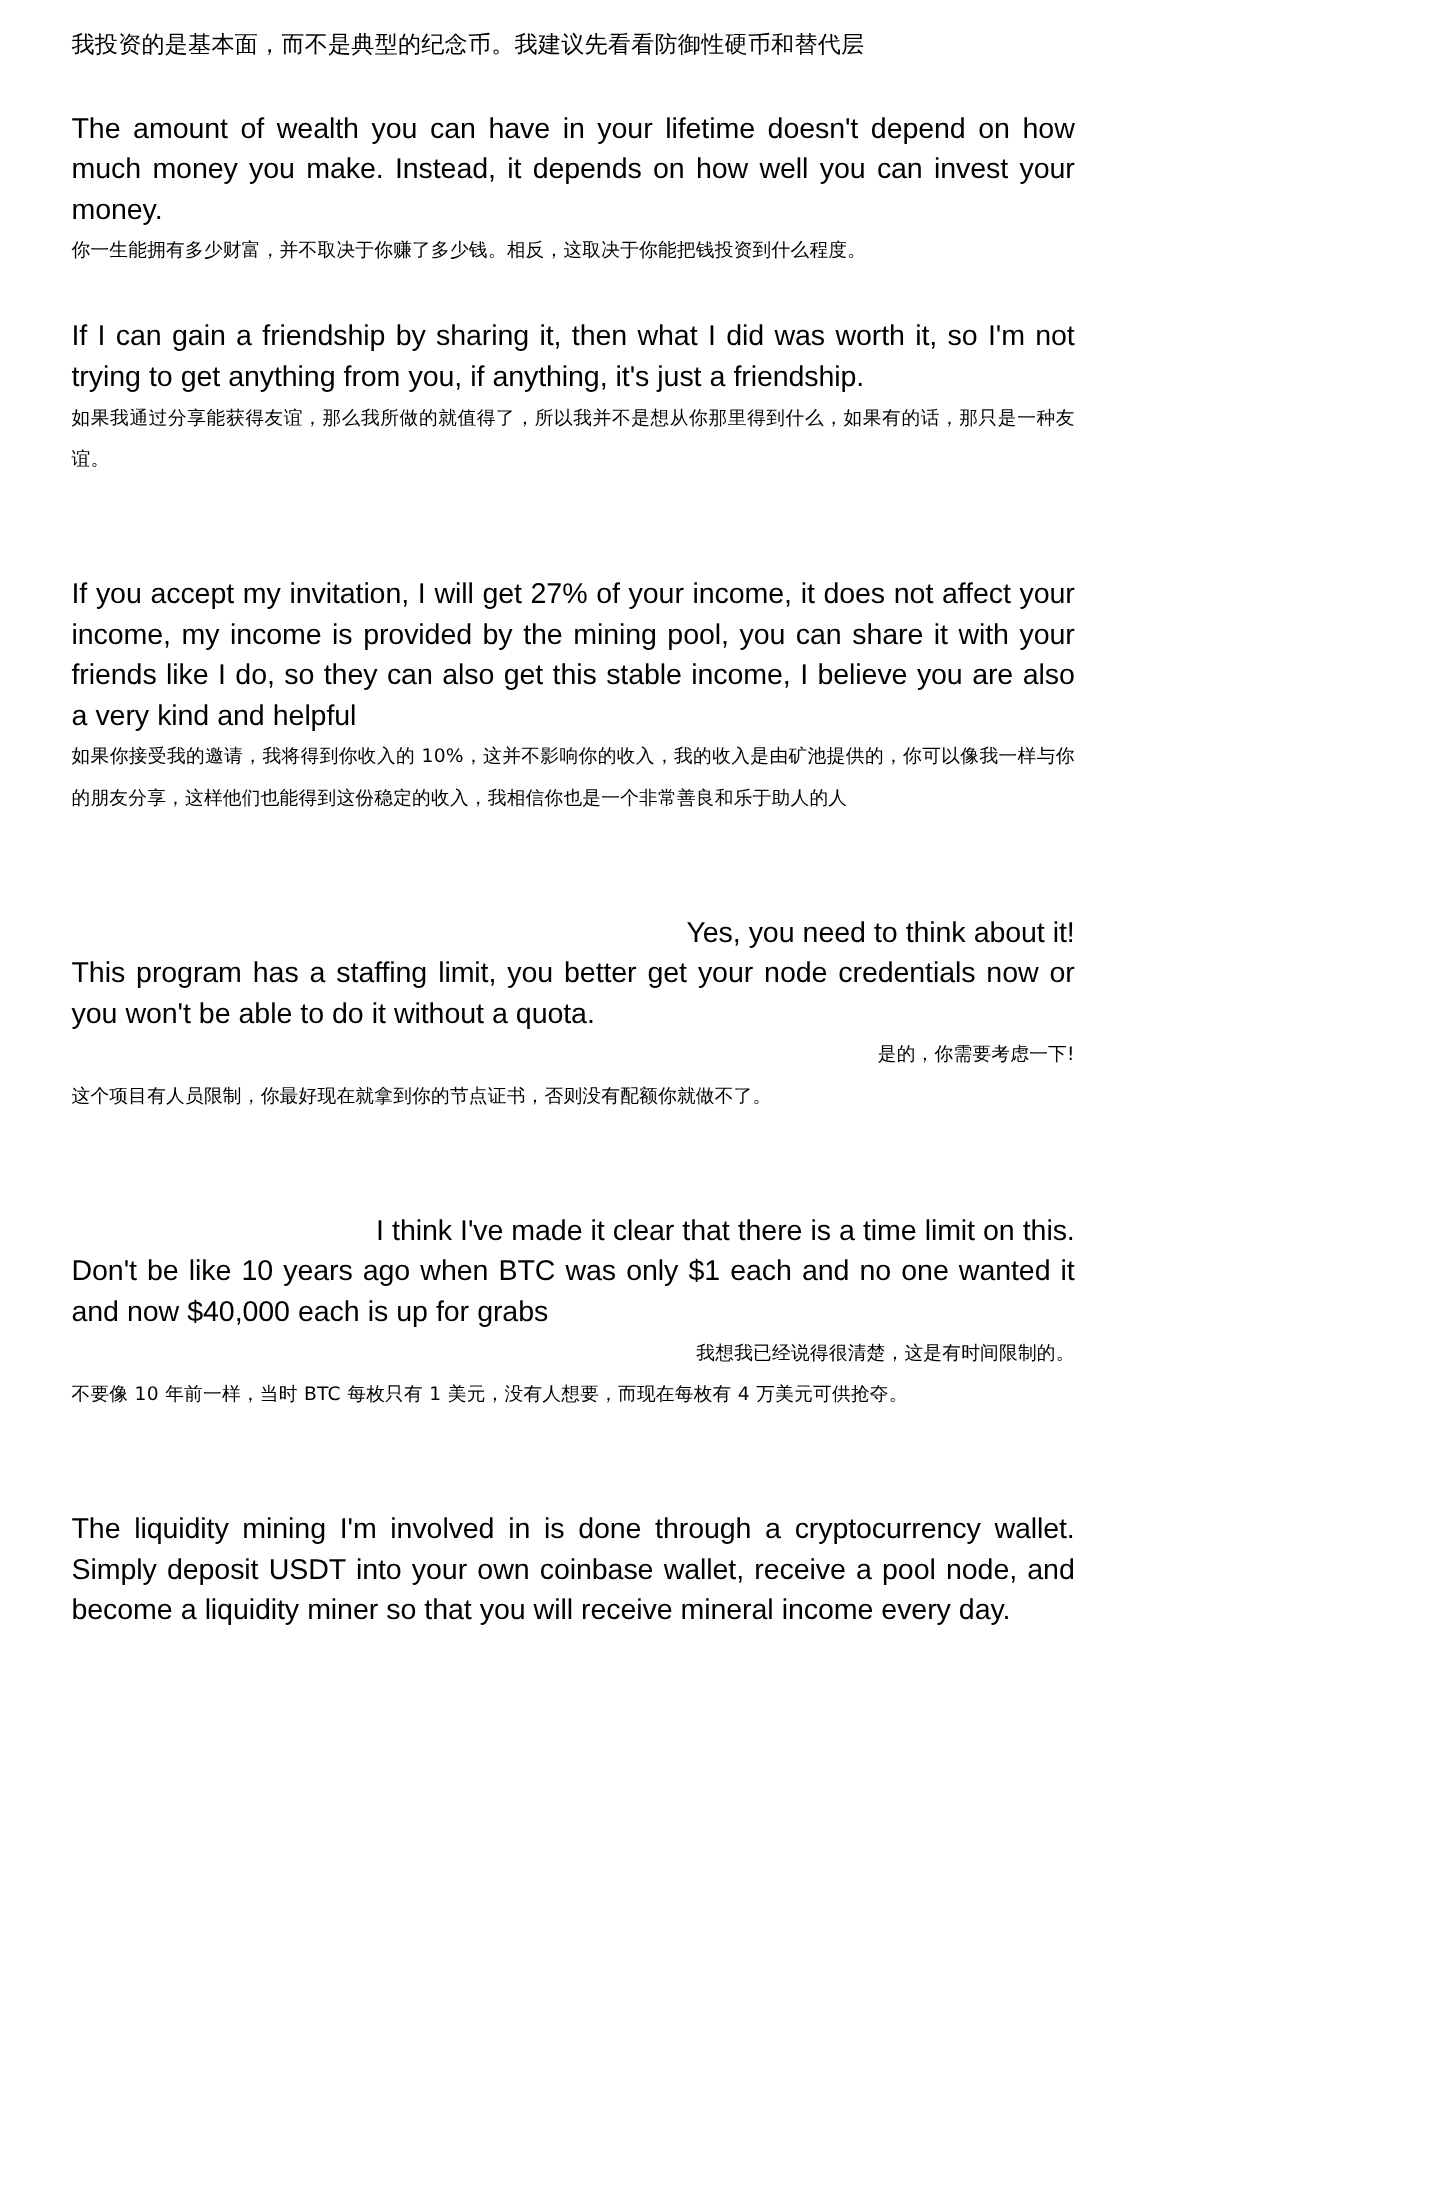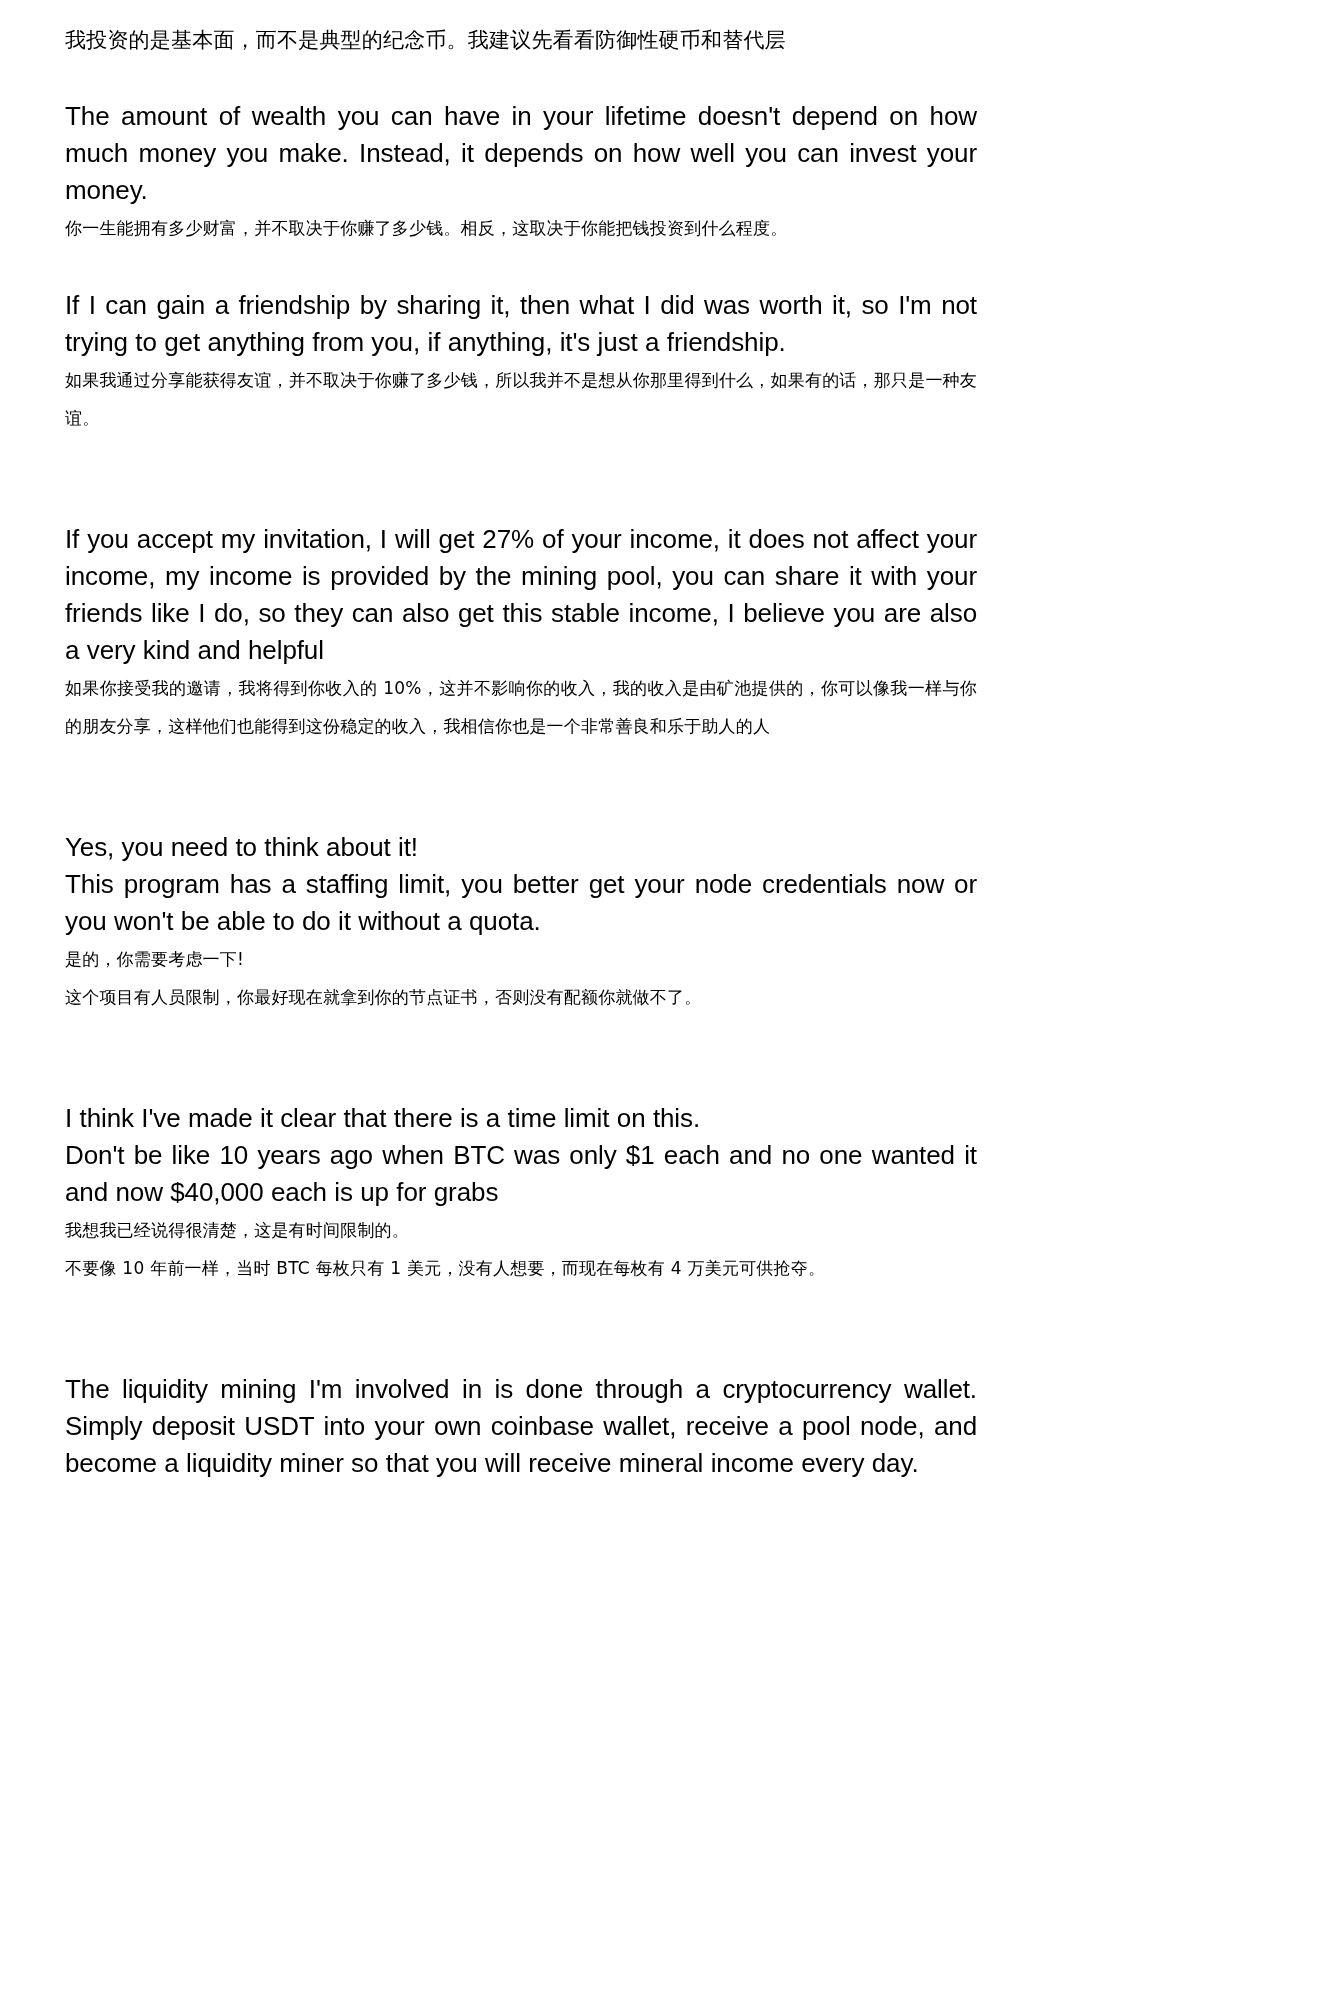--- a/index.html
+++ b/index.html
@@ -54,21 +54,21 @@
   .zh {
     font-family: "DejaVu Sans", "Liberation Sans", sans-serif;
     font-size: 17px;
     line-height: 38px;
     letter-spacing: 0.2px;
   }
   .sp-m  { height: 40px; }
   .sp-xl { height: 84px; }
 
   
-  .nojust { text-align: left; }
+  .nojust { text-align: right; }
 
   .lead-line {
     font-family: "DejaVu Sans", "Liberation Sans", sans-serif;
     font-size: 21px;
     line-height: 36px;
     text-align: left;
   }
 </style>
 </head>
 <body>
@@ -79,21 +79,21 @@
     <p class="blk zh lead-line">我投资的是基本面，而不是典型的纪念币。我建议先看看防御性硬币和替代层</p>
 
     <div class="sp-m"></div>
 
     <p class="blk en">The amount of wealth you can have in your lifetime doesn't depend on how much money you make. Instead, it depends on how well you can invest your money.</p>
     <p class="blk zh">你一生能拥有多少财富，并不取决于你赚了多少钱。相反，这取决于你能把钱投资到什么程度。</p>
 
     <div class="sp-m"></div>
 
     <p class="blk en">If I can gain a friendship by sharing it, then what I did was worth it, so I'm not trying to get anything from you, if anything, it's just a friendship.</p>
-    <p class="blk zh">如果我通过分享能获得友谊，并不取决于你赚了多少钱，所以我并不是想从你那里得到什么，如果有的话，那只是一种友谊。</p>
+    <p class="blk zh">如果我通过分享能获得友谊，那么我所做的就值得了，所以我并不是想从你那里得到什么，如果有的话，那只是一种友谊。</p>
 
     <div class="sp-xl"></div>
 
     <p class="blk en">If you accept my invitation, I will get 27% of your income, it does not affect your income, my income is provided by the mining pool, you can share it with your friends like I do, so they can also get this stable income, I believe you are also a very kind and helpful</p>
     <p class="blk zh">如果你接受我的邀请，我将得到你收入的 10%，这并不影响你的收入，我的收入是由矿池提供的，你可以像我一样与你的朋友分享，这样他们也能得到这份稳定的收入，我相信你也是一个非常善良和乐于助人的人</p>
 
     <div class="sp-xl"></div>
 
     <p class="blk en nojust">Yes, you need to think about it!</p>
     <p class="blk en">This program has a staffing limit, you better get your node credentials now or you won't be able to do it without a quota.</p>

